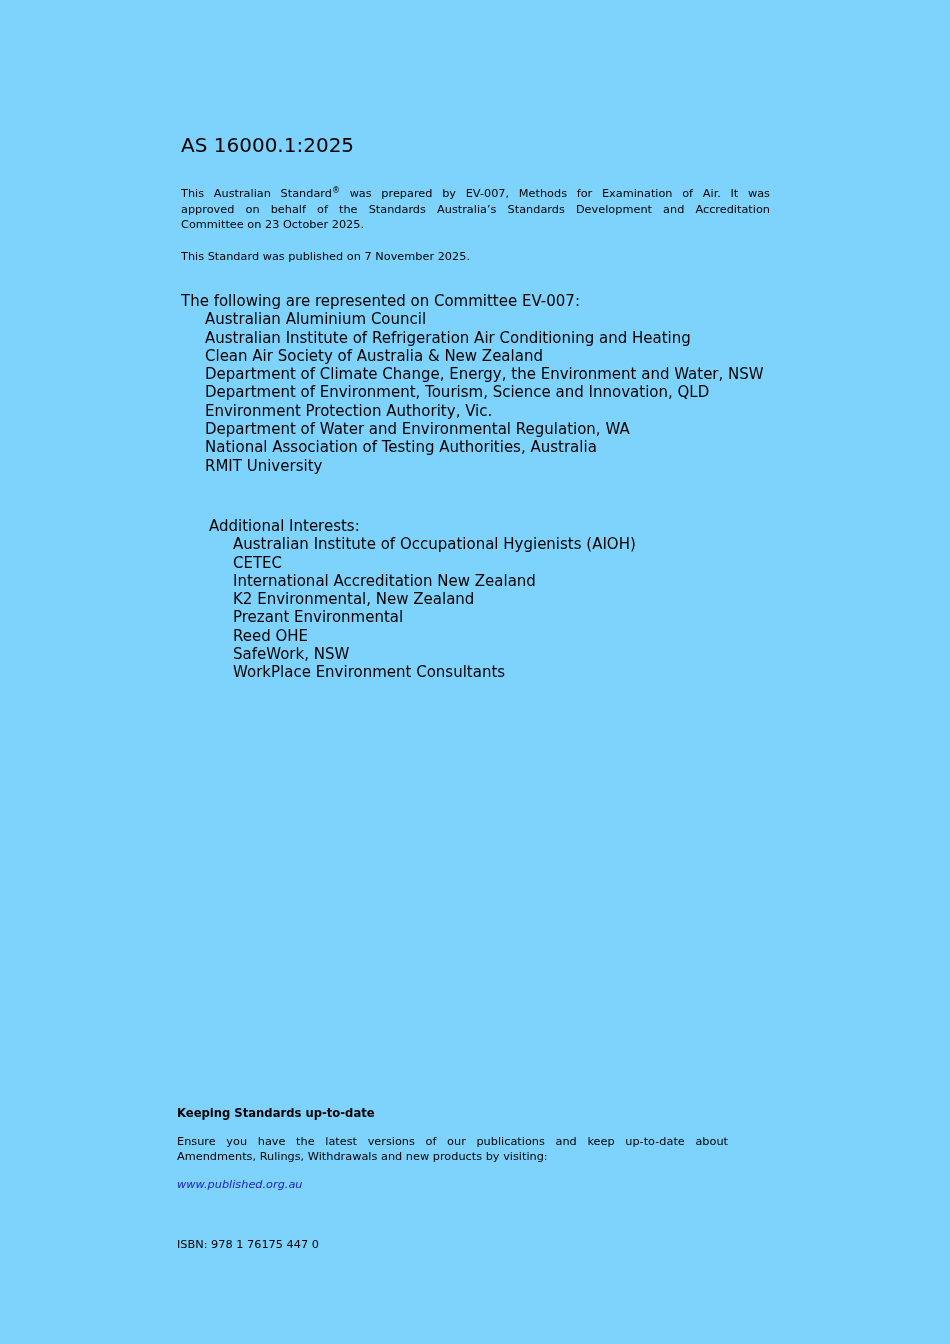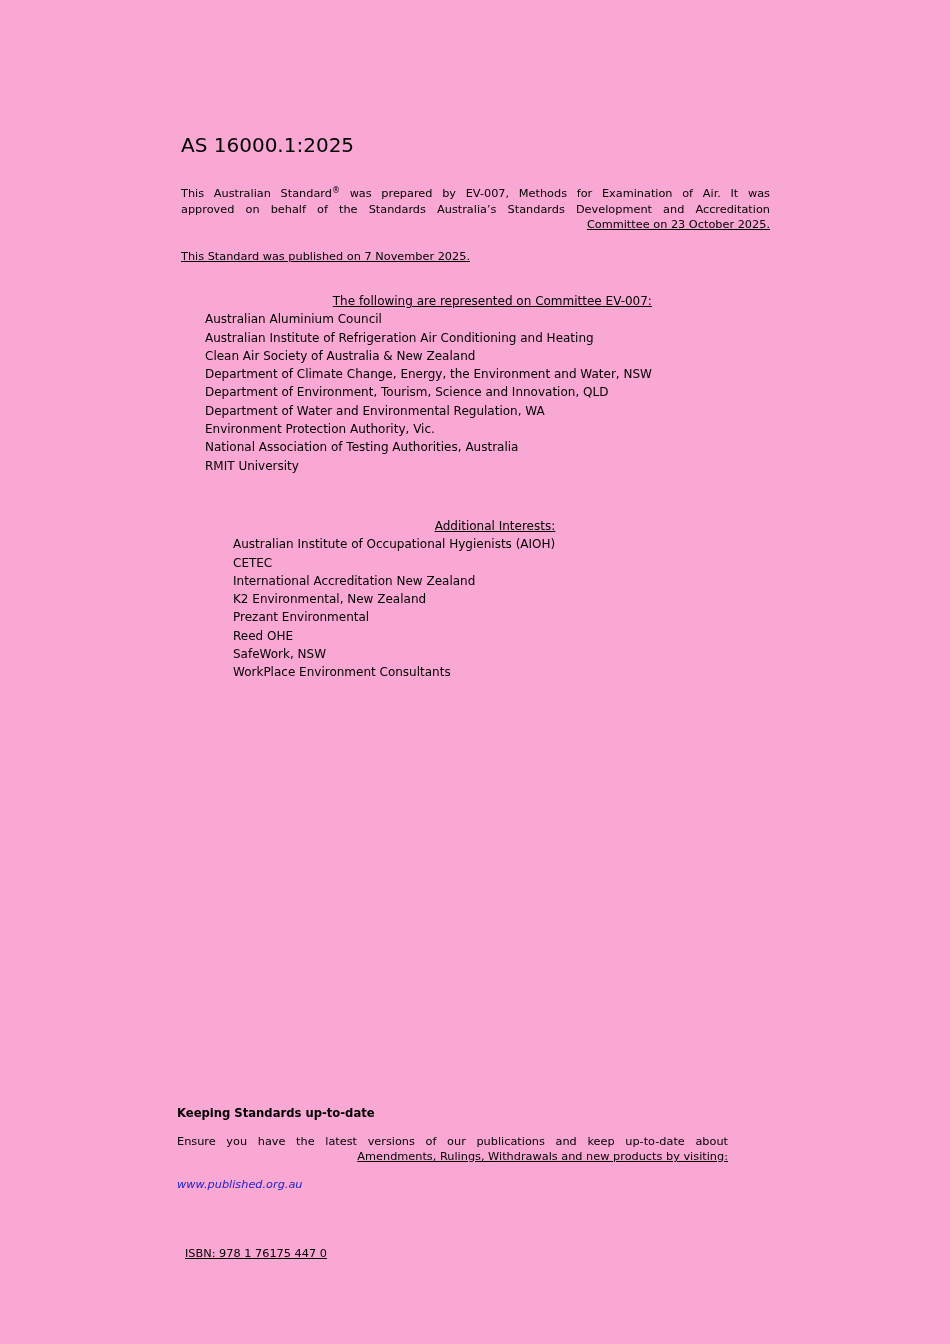--- a/index.html
+++ b/index.html
@@ -4,47 +4,46 @@
 <style>
   html, body {
     margin: 0;
     padding: 0;
     background: #ffffff;
   }
   .page {
     position: relative;
     width: 950px;
     height: 1344px;
-    background: #f9a8d4;
+    background: #7dd3fc;
     font-family: "DejaVu Sans", sans-serif;
     color: #000000;
     overflow: hidden;
   }
   .abs { position: absolute; }
   .body-text {
     font-size: 11.3px;
     line-height: 15px;
   }
   .doc-title {
     font-size: 20px;
     line-height: 26px;
     white-space: nowrap;
   }
   .jline {
     text-align: justify;
     text-align-last: justify;
     white-space: nowrap;
   }
   .lline {
-    text-align: right;
+    text-align: left;
     white-space: nowrap;
-    text-decoration: underline;
   }
   .list-block {
-    font-size: 12px;
+    font-size: 15px;
     line-height: 18.3px;
   }
   .list-item {
     padding-left: 24px;
     white-space: nowrap;
   }
   .reg-sup {
     font-size: 8px;
     position: relative;
     top: -4px;
@@ -76,22 +75,22 @@
   <div class="abs body-text lline" style="left:181px; top:249px;">This Standard was published on 7 November 2025.</div>
 
   <div class="abs list-block" style="left:181px; top:292px;">
     <div class="lline">The following are represented on Committee EV-007:</div>
     <div>
       <div class="list-item">Australian Aluminium Council</div>
       <div class="list-item">Australian Institute of Refrigeration Air Conditioning and Heating</div>
       <div class="list-item">Clean Air Society of Australia &amp; New Zealand</div>
       <div class="list-item">Department of Climate Change, Energy, the Environment and Water, NSW</div>
       <div class="list-item">Department of Environment, Tourism, Science and Innovation, QLD</div>
+      <div class="list-item">Environment Protection Authority, Vic.</div>
       <div class="list-item">Department of Water and Environmental Regulation, WA</div>
-      <div class="list-item">Environment Protection Authority, Vic.</div>
       <div class="list-item">National Association of Testing Authorities, Australia</div>
       <div class="list-item">RMIT University</div>
     </div>
   </div>
 
   <div class="abs list-block" style="left:181px; top:517px;margin-left:28px;">
     <div class="lline">Additional Interests:</div>
     <div>
       <div class="list-item">Australian Institute of Occupational Hygienists (AIOH)</div>
       <div class="list-item">CETEC</div>
@@ -107,15 +106,15 @@
 
   <div class="abs footer-heading" style="left:177px; top:1106px;">Keeping Standards up-to-date</div>
 
   <div class="abs body-text" style="left:177px; top:1134px; width:551px;">
     <div class="jline">Ensure you have the latest versions of our publications and keep up-to-date about</div>
     <div class="lline">Amendments, Rulings, Withdrawals and new products by visiting:</div>
   </div>
 
   <a href="#" class="abs body-text web-link" style="left:177px; top:1177px; color:#2222c4;">www.published.org.au</a>
 
-  <div class="abs body-text lline" style="left:185px; top:1237px;margin-top:9px;">ISBN: 978 1 76175 447 0</div>
+  <div class="abs body-text lline" style="left:177px; top:1237px;">ISBN: 978 1 76175 447 0</div>
 
 </div>
 
 </body></html>

